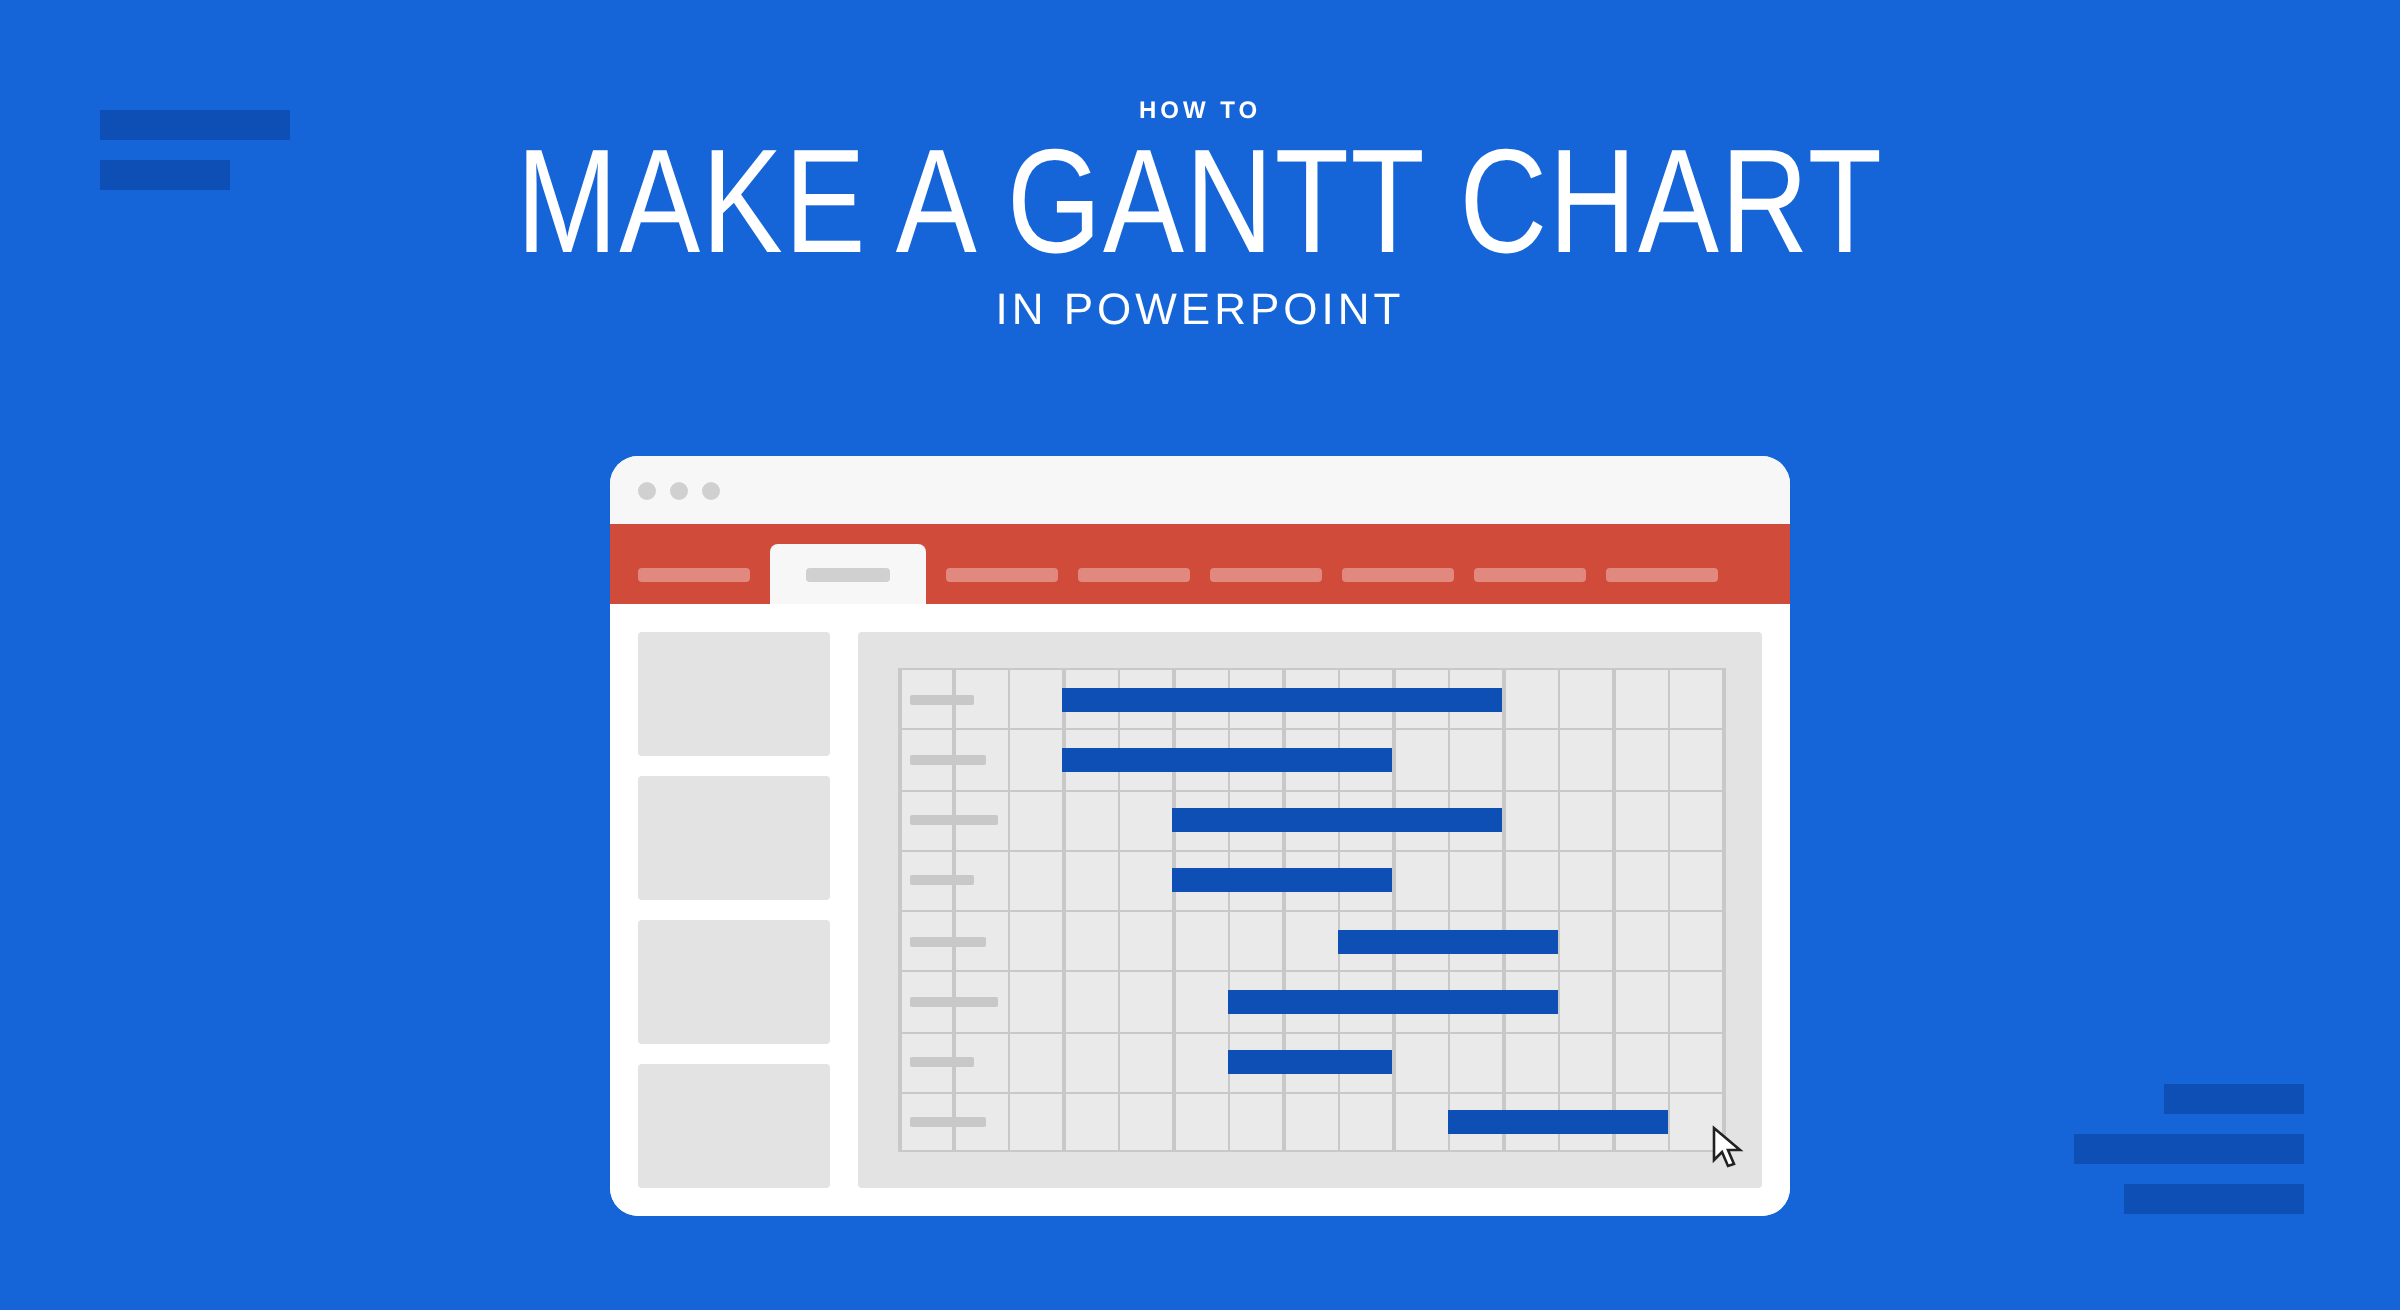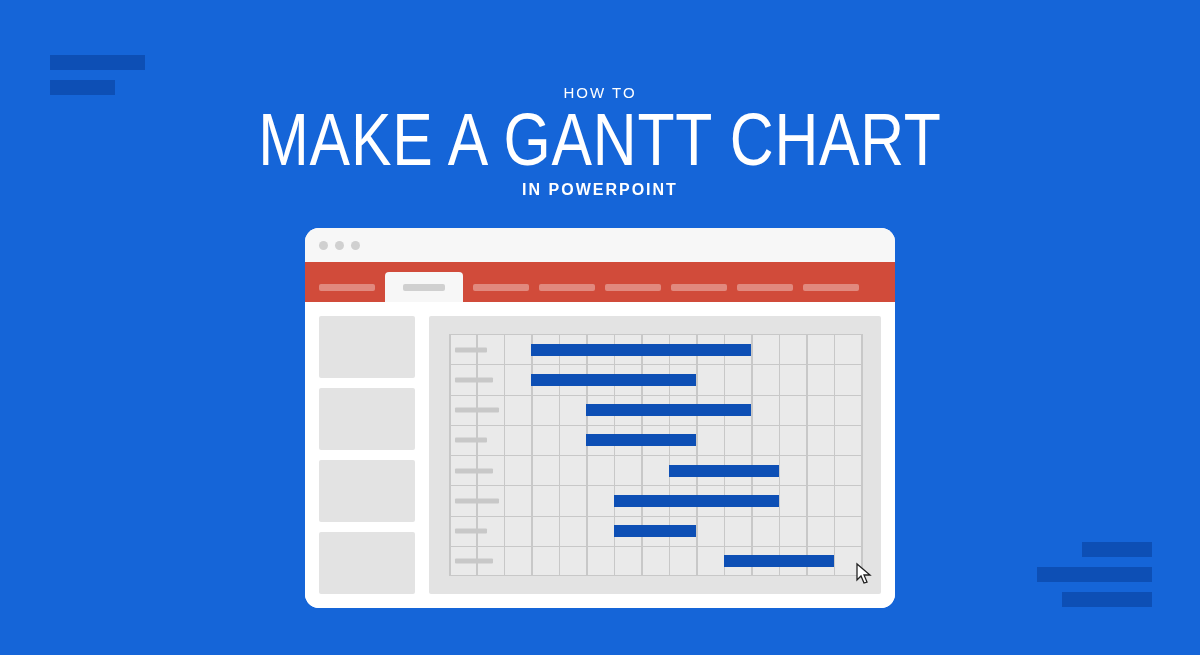--- a/index.html
+++ b/index.html
@@ -54,38 +54,37 @@
     }
     .title-block {
       position: absolute;
       top: 48px;
       left: 0;
       width: 100%;
       text-align: center;
       color: #fff;
     }
     .eyebrow {
-      font-size: 15px;
-      font-weight: 400;
+      font-size: 12px;
+      font-weight: 700;
       letter-spacing: 2px;
       margin-bottom: 2px;
-      margin-top: 36px;
     }
     .headline {
       font-size: 74px;
       font-weight: 400;
       letter-spacing: 1px;
       line-height: 1;
       font-stretch: condensed;
       font-family: 'Arial Narrow', Arial, sans-serif;
       transform: scaleX(0.82);
     }
     .subline {
-      font-size: 16px;
-      font-weight: 700;
+      font-size: 22px;
+      font-weight: 400;
       letter-spacing: 2px;
       margin-top: 4px;
     }
     .app-window {
       position: absolute;
       top: 228px;
       left: 305px;
       width: 590px;
       height: 380px;
       background: #fff;

